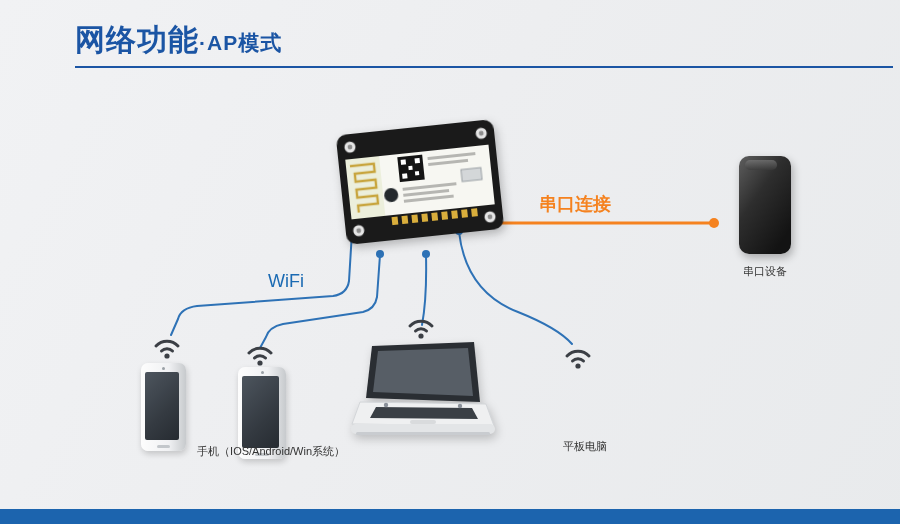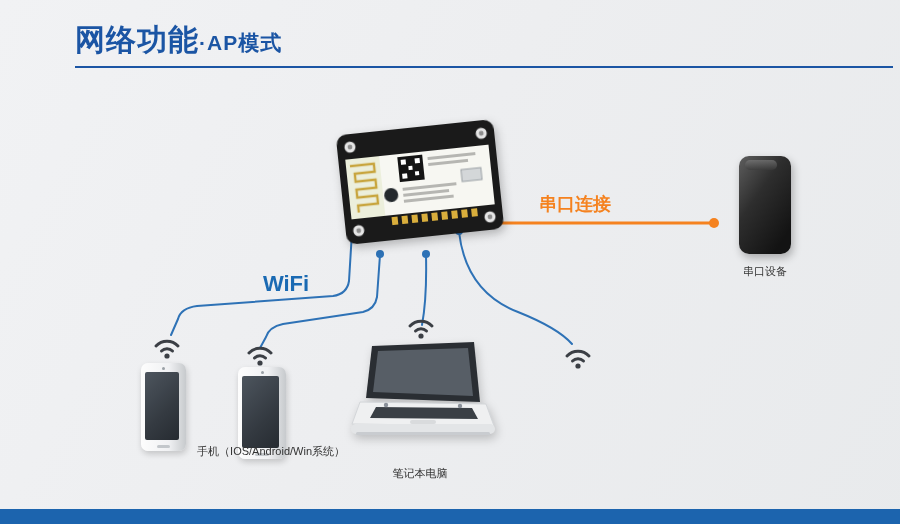--- a/index.html
+++ b/index.html
@@ -29,21 +29,21 @@
           transform:rotate(-6deg);filter:drop-shadow(2px 4px 5px rgba(0,0,0,.25));}
   
   .serial-device{position:absolute;left:739px;top:156px;width:52px;height:98px;border-radius:10px;
     background:linear-gradient(125deg,#5e5e5e 0%,#2e2e2e 38%,#131313 85%);
     box-shadow:2px 4px 8px rgba(0,0,0,.28);}
   .serial-device .sheen{position:absolute;left:6px;top:4px;width:32px;height:10px;border-radius:6px;
     background:linear-gradient(#7d7d7d,#3a3a3a);opacity:.65;}
   
   .lbl{position:absolute;font-size:11px;color:#333;text-align:center;}
   .lbl.orange{color:#f5821f;font-size:18px;font-weight:bold;}
-  .lbl.blue{color:#1a6ab3;font-size:22px;font-weight:bold;}
+  .lbl.blue{color:#1a6ab3;font-size:18px;font-weight:normal;}
   
   .phone{position:absolute;border-radius:7px;
     background:linear-gradient(90deg,#fdfdfd 0%,#f0f1f3 62%,#c7cacd 100%);
     box-shadow:1px 3px 6px rgba(0,0,0,.18);}
   .phone .screen{position:absolute;left:4px;right:7px;top:9px;bottom:11px;border-radius:2px;
     background:linear-gradient(135deg,#4d555e 0%,#343a41 60%,#262b31 100%);}
   .phone .cam{position:absolute;top:4px;left:47%;width:3px;height:3px;border-radius:50%;background:#9aa0a6;}
   .phone .home{position:absolute;bottom:3px;left:35%;width:30%;height:3px;border-radius:2px;background:#c3c7cb;}
   
   .laptop{position:absolute;left:348px;top:340px;width:150px;height:112px;
@@ -183,16 +183,16 @@
   <svg class="wifi-ic" style="left:563px;top:344px;" viewBox="0 0 30 26">
     <path d="M4 12 A15 15 0 0 1 26 12" stroke="#3b3f45" stroke-width="3" fill="none" stroke-linecap="round"></path>
     <path d="M9.5 17 A8 8 0 0 1 20.5 17" stroke="#3b3f45" stroke-width="3" fill="none" stroke-linecap="round"></path>
     <circle cx="15" cy="22" r="2.6" fill="#3b3f45"></circle>
   </svg>
 
   <div class="lbl orange" style="left:515px;top:192px;width:120px;">串口连接</div>
   <div class="lbl" style="left:725px;top:264px;width:80px;">串口设备</div>
   <div class="lbl blue" style="left:255px;top:271px;width:62px;">WiFi</div>
   <div class="lbl" style="left:55px;top:444px;width:290px;text-align:right;">手机（IOS/Android/Win系统）</div>
-  <div class="lbl" style="left:350px;top:466px;width:140px;">笔记本电脑</div>
+  <div class="lbl" style="left:535px;top:439px;width:100px;">平板电脑</div>
 
   <div class="footer"></div>
 </div>
 
 </body></html>

